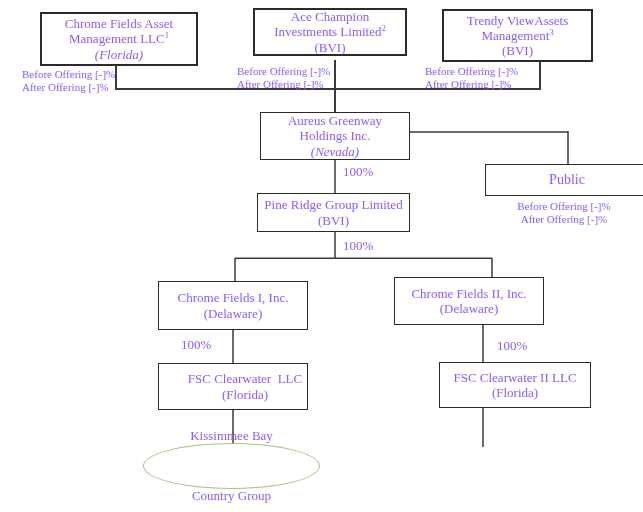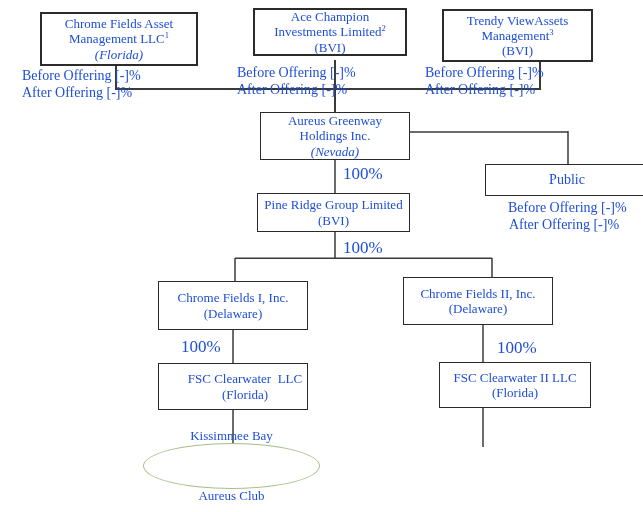--- a/index.html
+++ b/index.html
@@ -1,21 +1,21 @@
 <!DOCTYPE html>
 <html><head>
 <meta charset="utf-8">
 <style>
   html,body{margin:0;padding:0;background:#ffffff;}
   #canvas{
     position:relative;
     width:643px;height:512px;
     background:#ffffff;
     font-family:"Liberation Serif","DejaVu Serif",serif;
-    color:#1d4ed8;
+    color:#8b5cf6;
     overflow:hidden;
   }
   #wires{position:absolute;left:0;top:0;width:643px;height:512px;}
   .box{
     position:absolute;
     background:#ffffff;
     border:1.5px solid #2b2b2b;
     display:flex;flex-direction:column;justify-content:center;align-items:center;
     text-align:center;
     font-size:13px;line-height:1.18;
@@ -30,27 +30,27 @@
     background:#ffffff;
     border:1.5px solid #a6c08a;
     border-radius:50%;
     display:flex;flex-direction:column;justify-content:center;align-items:center;
     text-align:center;
     font-size:13px;line-height:1.2;
     box-sizing:border-box;
   }
   .offering{
     position:absolute;
-    font-size:14px;line-height:1.18;
+    font-size:11px;line-height:1.18;
     white-space:nowrap;
   }
   .offering.centered{text-align:center;}
   .pct{
     position:absolute;
-    font-size:17px;white-space:nowrap;
+    font-size:13px;white-space:nowrap;
   }
 </style>
 </head>
 <body>
 
 <div id="canvas">
 
   <svg id="wires" viewBox="0 0 643 512" xmlns="http://www.w3.org/2000/svg">
     <g stroke="#3a3a3a" stroke-width="2" fill="none">
       <line x1="116" y1="66" x2="116" y2="90"></line>
@@ -125,32 +125,32 @@
 
   <div class="box" style="left:257px;top:193px;width:153px;height:39px;">
     <div class="bl">Pine Ridge Group Limited</div>
     <div class="bl">(BVI)</div>
   </div>
 
   <div class="box" style="left:158px;top:281px;width:150px;height:49px;">
     <div class="bl">Chrome Fields I, Inc.</div>
     <div class="bl">(Delaware)</div>
   </div>
-  <div class="box" style="left:403px;top:277px;width:150px;height:48px;">
+  <div class="box" style="left:394px;top:277px;width:150px;height:48px;">
     <div class="bl">Chrome Fields II, Inc.</div>
     <div class="bl">(Delaware)</div>
   </div>
 
   <div class="box" style="left:158px;top:363px;width:150px;height:47px;padding-left:24px;">
     <div class="bl">FSC Clearwater  LLC</div>
     <div class="bl">(Florida)</div>
   </div>
   <div class="box" style="left:405px;top:362px;width:152px;height:46px;margin-left:34px;">
     <div class="bl">FSC Clearwater II LLC</div>
     <div class="bl">(Florida)</div>
   </div>
 
   <div class="ellipse" style="left:143px;top:443px;width:177px;height:46px;gap:44px;">
     <div class="bl">Kissimmee Bay</div>
-    <div class="bl">Aureus Club</div>
+    <div class="bl">Country Group</div>
   </div>
 
 </div>
 
 </body></html>

